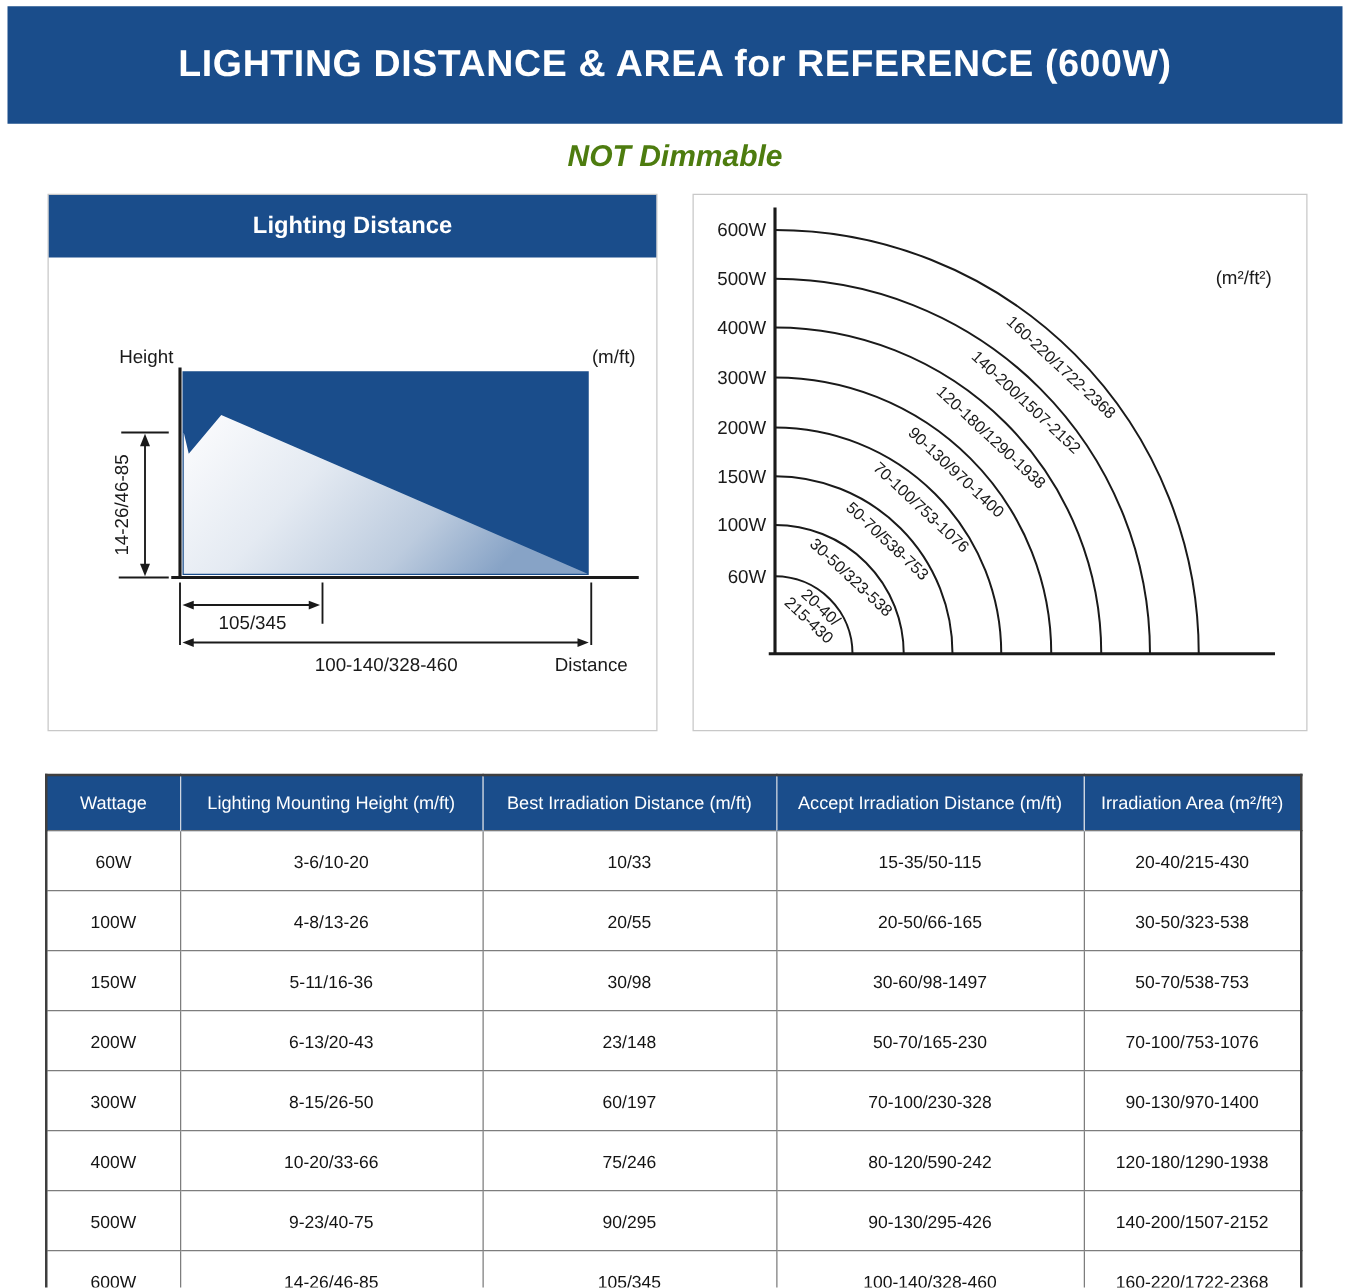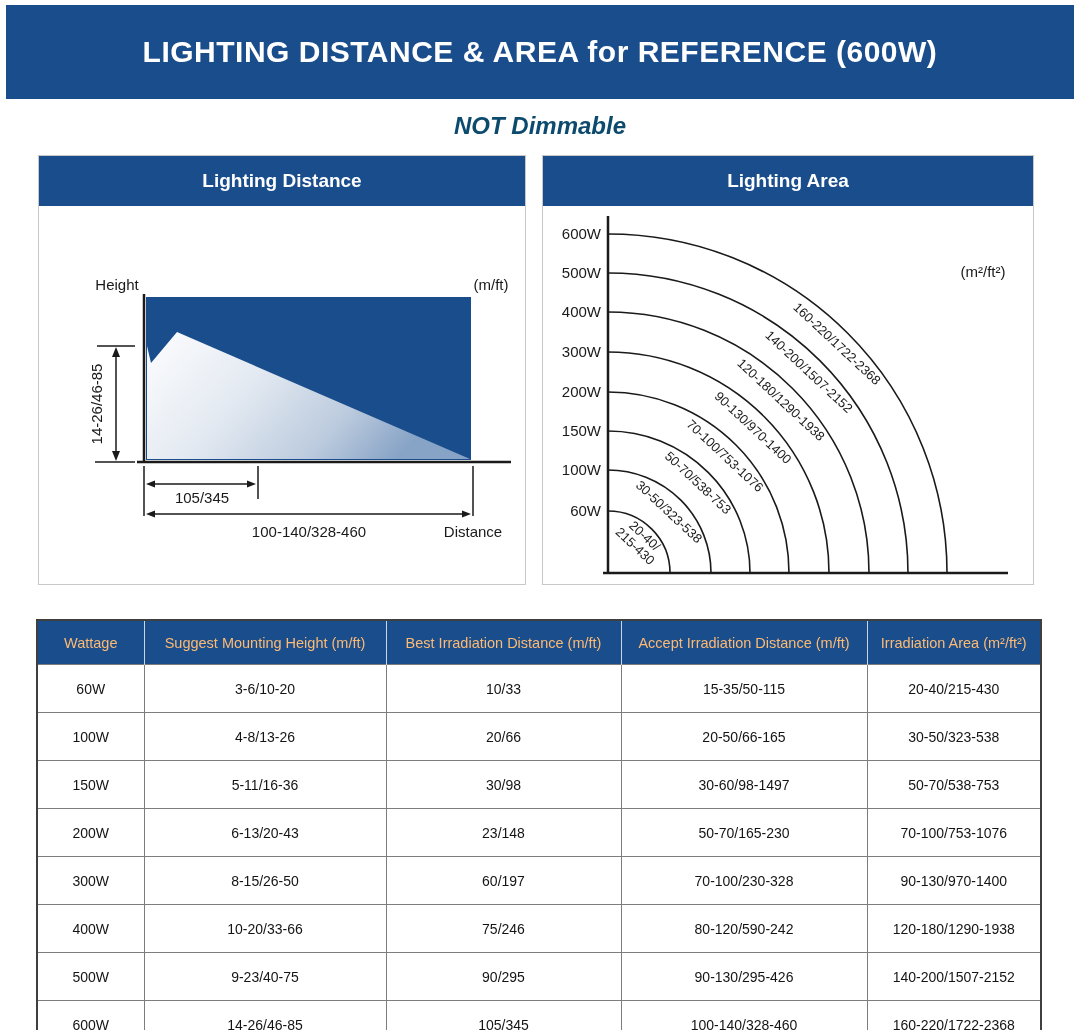--- a/index.html
+++ b/index.html
@@ -3,34 +3,34 @@
 <meta charset="utf-8">
 <style>
   html,body { margin:0; padding:0; background:#ffffff; }
   body { width:1080px; height:1030px; font-family:"Liberation Sans", sans-serif; color:#1a1a1a; }
 
   .banner { margin:5px 6px 0 6px; height:94px; background:#1a4d8b;
             display:flex; align-items:center; justify-content:center; }
   .banner h1 { margin:0; color:#ffffff; font-size:30px; font-weight:bold; letter-spacing:0.5px; }
 
   .subtitle { margin-top:13px; text-align:center; font-size:24px; font-weight:bold;
-              font-style:italic; color:#0c4a6e; }
-
-  .panels { display:flex; gap:16px; margin:15px 0 0 38px; }
+              font-style:italic; color:#4d7c0f; }
+
+  .panels { display:flex; gap:28px; margin:15px 0 0 38px; }
   .panel { border:1px solid #c8c8c8; background:#ffffff; box-sizing:content-box; }
   .panel-left  { width:486px; height:428px; }
   .panel-right { width:490px; height:428px; }
   .panel-header { height:50px; background:#1a4d8b; color:#ffffff; display:flex;
                   align-items:center; justify-content:center; font-size:19px; font-weight:bold; }
   .panel svg { display:block; }
   svg text { font-family:"Liberation Sans", sans-serif; fill:#1a1a1a; }
 
   .ref-table { border-collapse:collapse; table-layout:fixed; margin:34px 0 0 36px;
                border:2px solid #3f3f3f; }
-  .ref-table th { background:#1a4d8b; color:#fdba74; font-weight:normal; font-size:14.5px;
+  .ref-table th { background:#1a4d8b; color:#ffffff; font-weight:normal; font-size:14.5px;
                   height:43px; padding:0 2px; border-left:1px solid #cdd5e0; }
   .ref-table th:first-child { border-left:none; }
   .ref-table td { text-align:center; font-size:14px; height:45px; color:#141414;
                   border:1px solid #7d7d7d; background:#ffffff; }
   .ref-table tr > td:first-child { border-left:none; }
   .ref-table tr > td:last-child { border-right:none; }
 </style>
 </head>
 <body>
 
@@ -81,21 +81,20 @@
 
       <line x1="110" y1="308" x2="429" y2="308" stroke="#1a1a1a" stroke-width="1.5"></line>
       <polygon points="107,308 116,304.5 116,311.5" fill="#1a1a1a"></polygon>
       <polygon points="432,308 423,304.5 423,311.5" fill="#1a1a1a"></polygon>
       <text x="270" y="331" text-anchor="middle" font-size="15">100-140/328-460</text>
       <text x="434" y="331" text-anchor="middle" font-size="15">Distance</text>
     </svg>
   </div>
 
   <div class="panel panel-right">
-    <div class="panel-header">Lighting Area</div>
     <svg width="490" height="378" viewBox="0 0 490 378">
 
       <line x1="65" y1="10" x2="65" y2="367" stroke="#1a1a1a" stroke-width="2.5"></line>
       <line x1="60" y1="367" x2="465" y2="367" stroke="#1a1a1a" stroke-width="2.5"></line>
 
       <path d="M65 305 A62 62 0 0 1 127 367" fill="none" stroke="#1a1a1a" stroke-width="1.6"></path>
       <path d="M65 264 A103 103 0 0 1 168 367" fill="none" stroke="#1a1a1a" stroke-width="1.6"></path>
       <path d="M65 225 A142 142 0 0 1 207 367" fill="none" stroke="#1a1a1a" stroke-width="1.6"></path>
       <path d="M65 186 A181 181 0 0 1 246 367" fill="none" stroke="#1a1a1a" stroke-width="1.6"></path>
       <path d="M65 146 A221 221 0 0 1 286 367" fill="none" stroke="#1a1a1a" stroke-width="1.6"></path>
@@ -130,38 +129,38 @@
   <colgroup>
     <col style="width:107px">
       <col style="width:242px">
       <col style="width:235px">
     <col style="width:246px">
       <col style="width:174px">
   </colgroup>
   <thead>
     <tr>
       <th>Wattage</th>
-      <th>Suggest Mounting Height (m/ft)</th>
+      <th>Lighting Mounting Height (m/ft)</th>
       <th>Best Irradiation Distance (m/ft)</th>
       <th>Accept Irradiation Distance (m/ft)</th>
       <th>Irradiation Area (m²/ft²)</th>
     </tr>
   </thead>
   <tbody>
     <tr>
       <td>60W</td>
       <td>3-6/10-20</td>
       <td>10/33</td>
       <td>15-35/50-115</td>
       <td>20-40/215-430</td>
     </tr>
     <tr>
       <td>100W</td>
       <td>4-8/13-26</td>
-      <td>20/66</td>
+      <td>20/55</td>
       <td>20-50/66-165</td>
       <td>30-50/323-538</td>
     </tr>
     <tr>
       <td>150W</td>
       <td>5-11/16-36</td>
       <td>30/98</td>
       <td>30-60/98-1497</td>
       <td>50-70/538-753</td>
     </tr>

